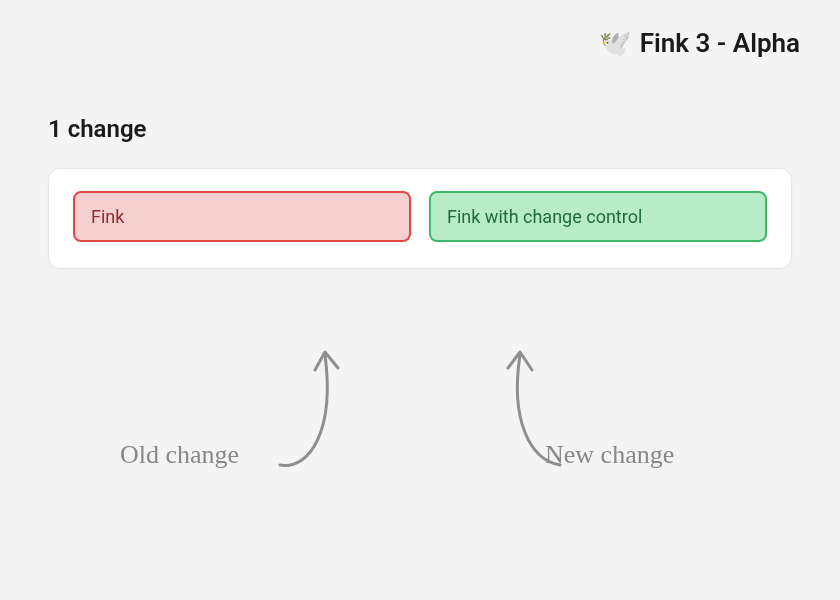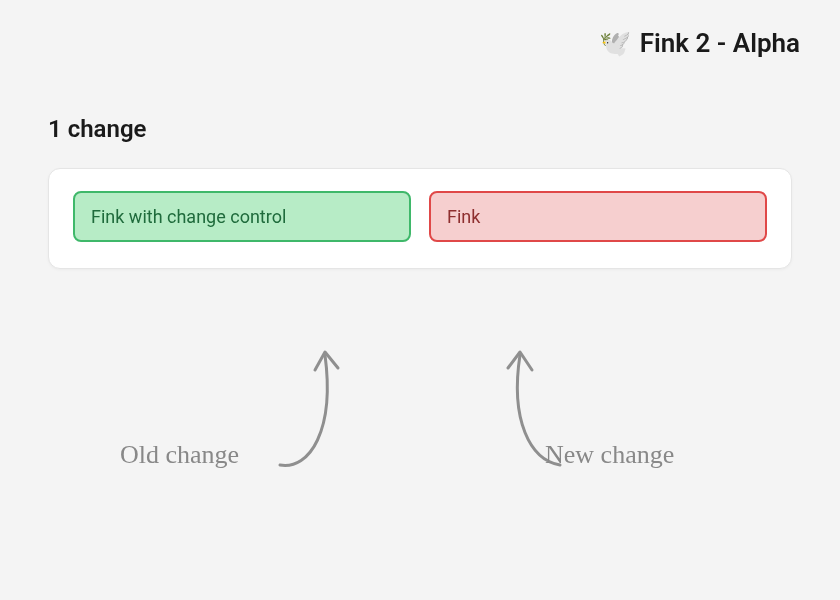--- a/index.html
+++ b/index.html
@@ -107,29 +107,29 @@
       stroke-width: 3;
       stroke-linecap: round;
       stroke-linejoin: round;
     }
   </style>
 </head>
 <body>
 
 <div class="header">
   <span class="bird-icon">🕊️</span>
-  <span class="header-title">Fink 2 - Alpha</span>
+  <span class="header-title">Fink 3 - Alpha</span>
 </div>
 
 <div class="change-count">1 change</div>
 
 <div class="card">
   <div class="change-row">
+    <div class="change-box change-old">Fink</div>
     <div class="change-box change-new">Fink with change control</div>
-    <div class="change-box change-old">Fink</div>
   </div>
 </div>
 
 <div class="annotations">
   <svg class="arrow-svg" width="840" height="250" style="left:0;top:0;">
     <path d="M 280 135 C 310 140, 335 100, 325 25"></path>
     <path d="M 315 40 L 325 22 L 338 38"></path>
   </svg>
   <svg class="arrow-svg" width="840" height="250" style="left:0;top:0;">
     <path d="M 560 135 C 530 130, 510 90, 520 25"></path>

